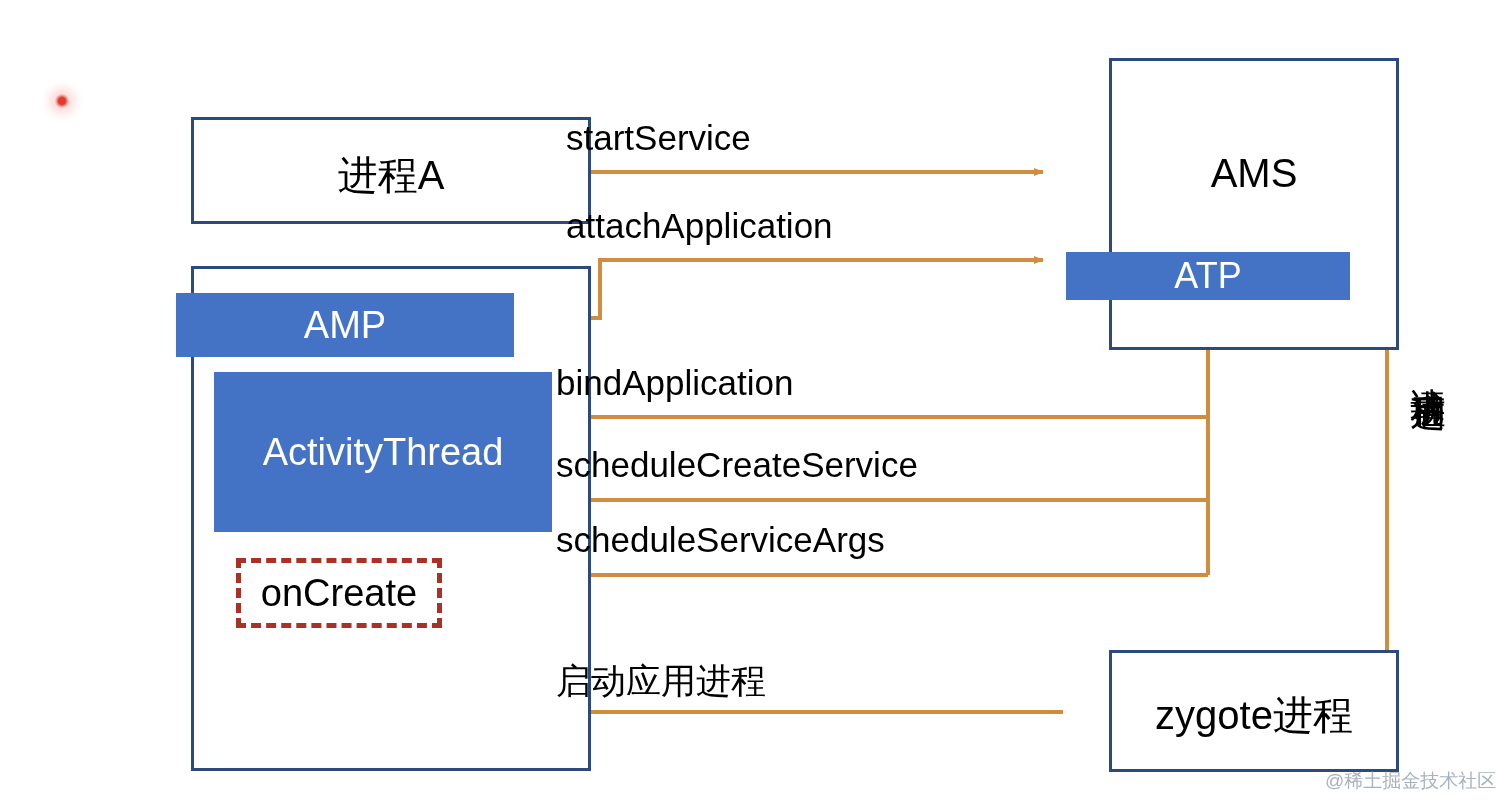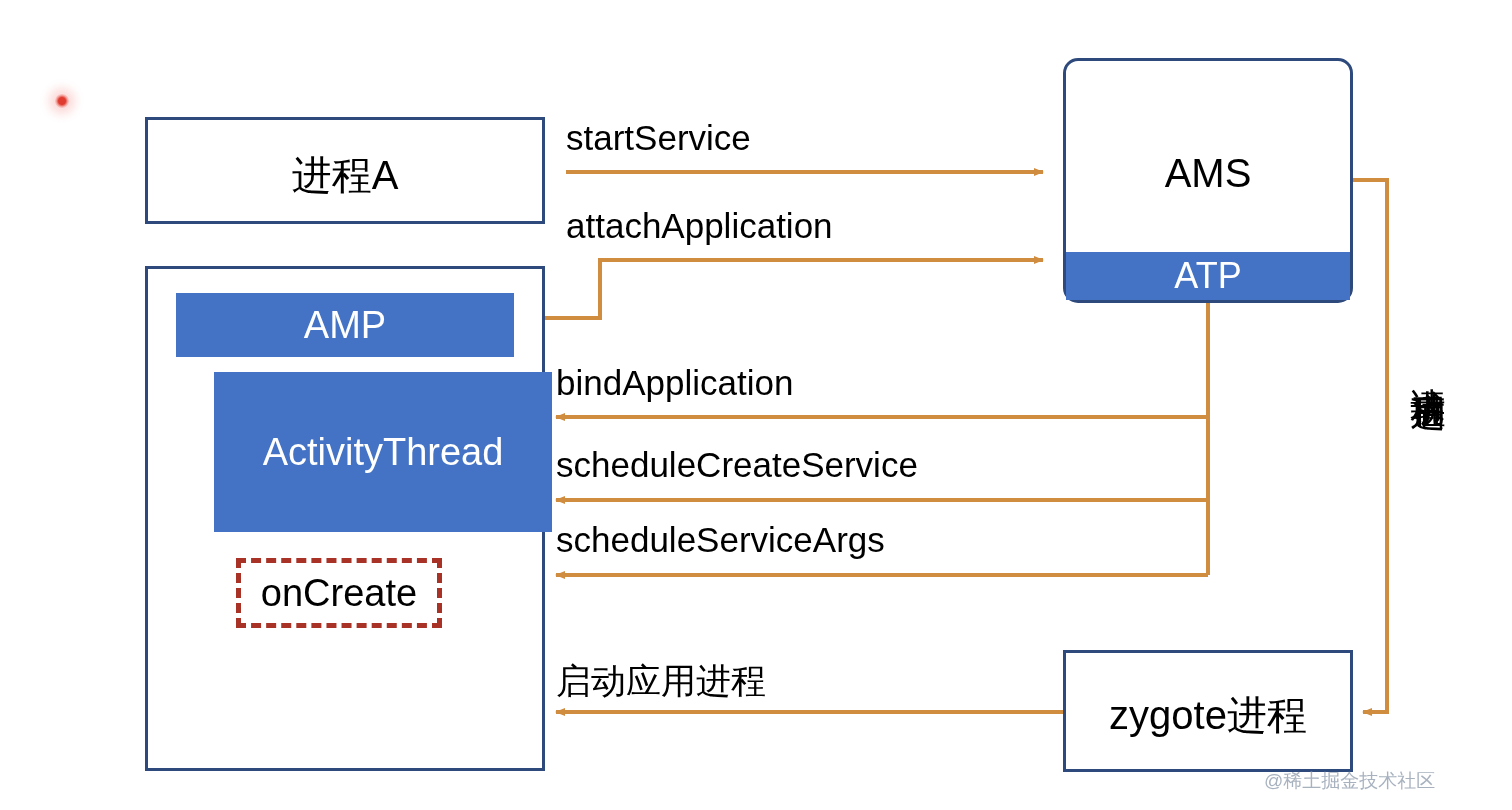--- a/index.html
+++ b/index.html
@@ -15,20 +15,21 @@
     width: 1512px;
     height: 810px;
     background: #ffffff;
     overflow: hidden;
   }
   .box {
     position: absolute;
     box-sizing: border-box;
     border: 3px solid #2E4A7D;
     background: #ffffff;
+    margin-left: 46px;
   }
   .box-label {
     position: absolute;
     left: 0;
     right: 0;
     text-align: center;
     color: #000000;
     font-size: 40px;
     font-weight: 400;
     white-space: nowrap;
@@ -153,21 +154,21 @@
 
   <div class="fillbox" style="left:176px; top:372px; width:338px; height:160px;margin-left:38px;">
     <span>ActivityThread</span>
   </div>
 
   <div class="dashbox" style="left:236px; top:558px; width:206px; height:70px;">
     <span>onCreate</span>
   </div>
 
 
-  <div class="box" style="left:1063px; top:58px; width:290px; height:245px;border-radius:15px;">
+  <div class="box" style="left:1063px; top:58px; width:290px; height:292px;">
     <div class="box-label" style="top:90px;">AMS</div>
   </div>
   <div class="fillbox" style="left:1066px; top:252px; width:284px; height:48px; font-size:36px;">
     <span>ATP</span>
   </div>
 
   <div class="box" style="left:1063px; top:650px; width:290px; height:122px;">
     <div class="box-label" style="top:35px;">zygote进程</div>
   </div>
 
@@ -178,15 +179,15 @@
   <div class="arrow-label" style="left:556px; top:445px; width:652px;">scheduleCreateService</div>
 
   <div class="arrow-label" style="left:556px; top:363px; width:652px;">bindApplication</div>
 
   <div class="arrow-label" style="left:556px; top:520px; width:652px;">scheduleServiceArgs</div>
 
   <div class="vlabel" style="left:1404px; top:360px;">请求启动进程</div>
 
   <div class="arrow-label" style="left:556px; top:658px; width:507px;">启动应用进程</div>
 
-  <div class="watermark" style="left:1264px; top:768px;">@稀土掘金技术社区</div>
+  <div class="watermark" style="left:1325px; top:768px;">@稀土掘金技术社区</div>
 
 </div>
 
 </body></html>

